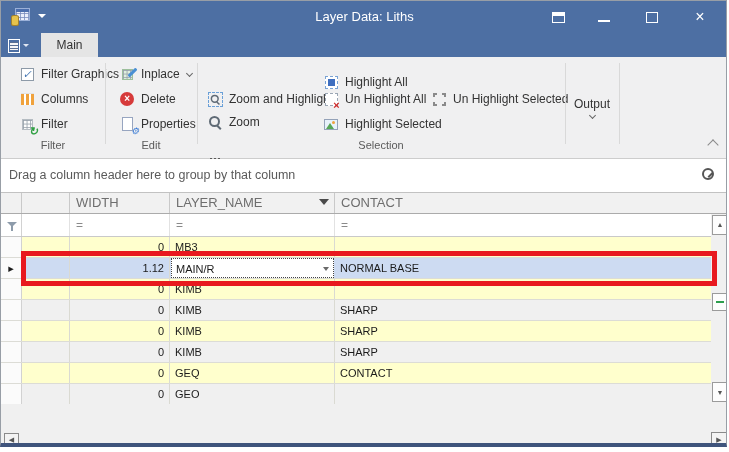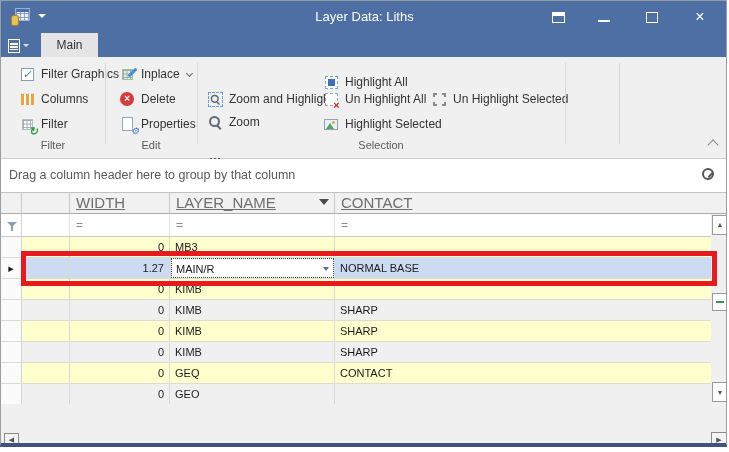--- a/index.html
+++ b/index.html
@@ -78,21 +78,21 @@
 
   
   .groupby{position:absolute;left:0;top:158px;width:727px;height:34px;background:#ffffff;border-bottom:1px solid #c2c2c2;}
   .gb-text{position:absolute;left:8px;top:0;line-height:33px;font-size:12.5px;color:#5a5a5a;}
   .ic-search{position:absolute;right:9px;top:9px;width:16px;height:16px;}
   .ic-search::before{content:"";position:absolute;right:5px;top:0;width:8px;height:8px;border:2px solid #555;border-radius:50%;}
   .ic-search::after{content:"";position:absolute;right:10px;top:10px;width:6px;height:2px;background:#555;transform:rotate(135deg);transform-origin:100% 0;}
 
   
   .ghead{position:absolute;left:0;top:192px;width:727px;height:21px;background:#f1f1f1;border-bottom:1px solid #ababab;}
-  .ghead span{position:absolute;top:0;height:20px;line-height:20px;font-size:15px;color:#6e6e6e;padding-left:6px;border-right:1px solid #c9c9c9;text-decoration:underline;}
+  .ghead span{position:absolute;top:0;height:20px;line-height:20px;font-size:13px;color:#6e6e6e;padding-left:6px;border-right:1px solid #c9c9c9;}
   .h-ind{left:0;width:21px;}
   .h-c2{left:21px;width:48px;}
   .h-width{left:69px;width:100px;}
   .h-layer{left:169px;width:165px;}
   .h-contact{left:334px;width:376px;border-right:none !important;}
   .hdr-filter-caret{position:absolute;left:318px;top:198px;width:0;height:0;border-left:5px solid transparent;border-right:5px solid transparent;border-top:6px solid #4a4a4a;}
 
   .gfilter{position:absolute;left:0;top:213px;width:710px;height:23px;background:#ffffff;border-bottom:1px solid #c9c9c9;}
   .gfilter span{position:absolute;top:0;height:22px;line-height:22px;font-size:12px;color:#8a8a8a;border-right:1px solid #e2e2e2;padding-left:6px;}
   .f-ind{left:0;width:21px;border-right:1px solid #d2d2d2 !important;}
@@ -256,20 +256,24 @@
             <i class="tr"></i>
             <i class="bl"></i>
             <i class="br"></i>
           </i>
         </span>
       <span class="rlbl">Un Highlight Selected</span>
     </div>
     <div class="rcaption" style="left:196px;width:368px;">Selection</div>
     <i class="rsep" style="left:564px;"></i>
 
+    <div class="output-btn">
+      <span class="rlbl">Output</span>
+      <i class="rcaret"></i>
+    </div>
     <i class="rsep" style="left:618px;"></i>
 
     <i class="collapse-chevron"></i>
   </div>
 
   <div class="groupby">
     <span class="gb-text">Drag a column header here to group by that column</span>
     <i class="ic-search"></i>
   </div>
 
@@ -296,21 +300,21 @@
     <div class="row r-yellow" style="top:0;">
       <span class="c-ind"></span>
       <span class="c2"></span>
       <span class="c-width">0</span>
       <span class="c-layer">MB3</span>
       <span class="c-contact"></span>
     </div>
     <div class="row r-sel" style="top:21px;">
       <span class="c-ind">▸</span>
       <span class="c2"></span>
-      <span class="c-width">1.27</span>
+      <span class="c-width">1.12</span>
       <span class="cell-editor"><span style="position:static;">MAIN/R</span><i class="editor-caret"></i></span>
       <span class="c-contact">NORMAL BASE</span>
     </div>
     <div class="row r-yellow" style="top:42px;">
       <span class="c-ind"></span>
       <span class="c2"></span>
       <span class="c-width">0</span>
       <span class="c-layer">KIMB</span>
       <span class="c-contact"></span>
     </div>

